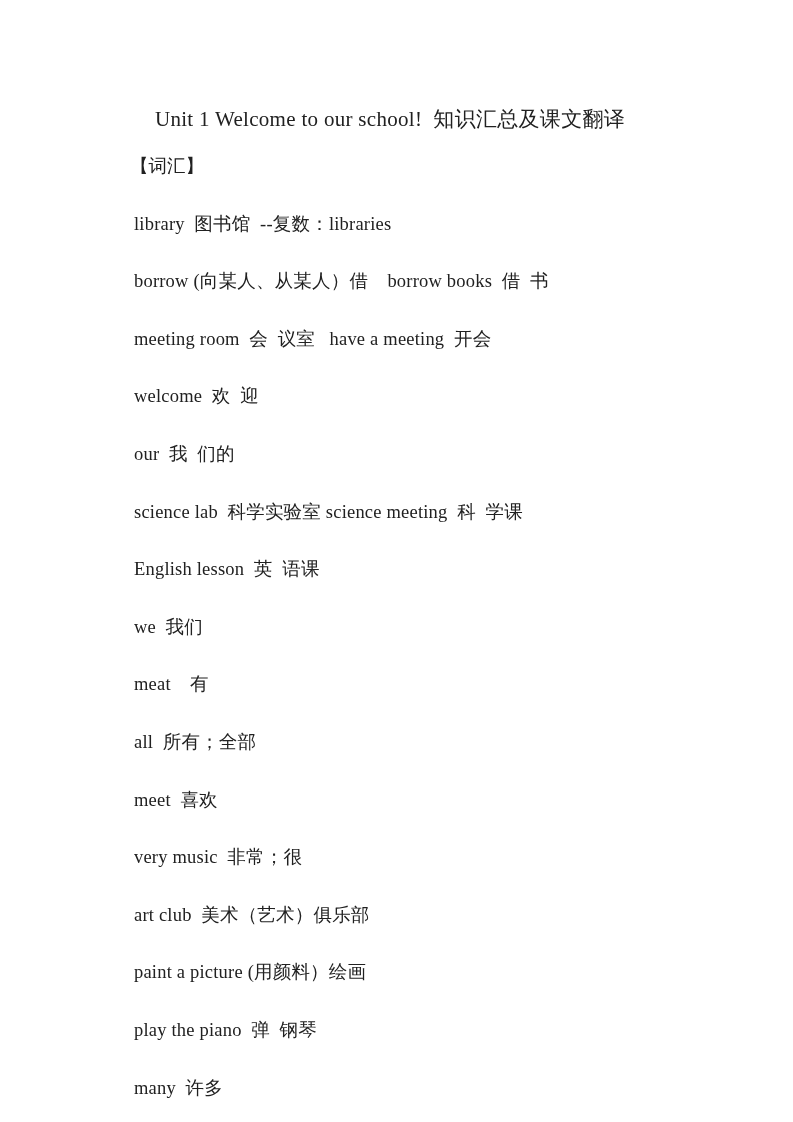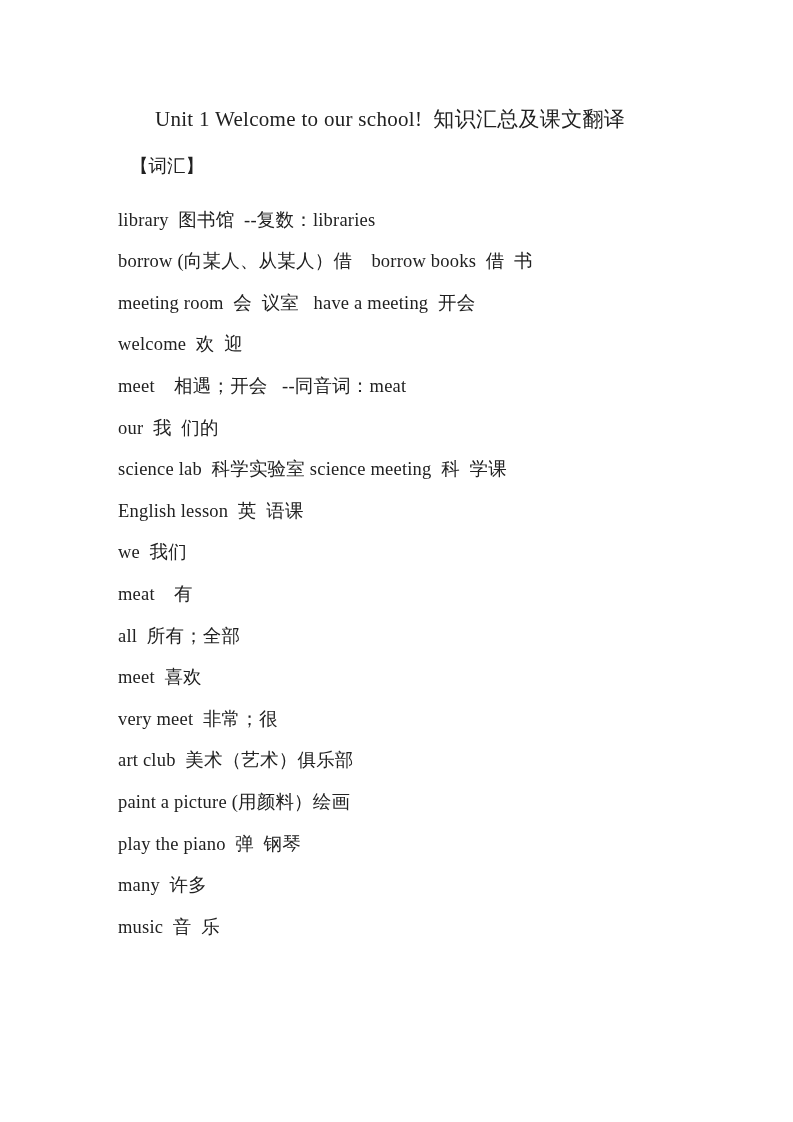--- a/index.html
+++ b/index.html
@@ -35,46 +35,45 @@
     margin-left: 118px;
     margin-right: 60px;
   }
   .section-heading {
     margin: 12px;
     font-size: 18.5px;
     line-height: 41.6px;
     white-space: pre-wrap;
   }
   .vocab-line {
-    margin: 0;
+    margin: 16px;
     font-size: 18.5px;
     line-height: 41.6px;
     white-space: pre-wrap;
     letter-spacing: 0.2px;
   }
 </style>
 </head>
 <body>
 
 <div class="page">
   <h1 class="doc-title">Unit 1 Welcome to our school!  知识汇总及课文翻译</h1>
   <div class="content">
     <p class="section-heading">【词汇】</p>
     <p class="vocab-line">library  图书馆  --复数：libraries</p>
     <p class="vocab-line">borrow (向某人、从某人）借    borrow books  借  书</p>
     <p class="vocab-line">meeting room  会  议室   have a meeting  开会</p>
     <p class="vocab-line">welcome  欢  迎</p>
-    <p class="vocab-line">meet    相遇；开会   --同音词：meat</p>
     <p class="vocab-line">our  我  们的</p>
     <p class="vocab-line">science lab  科学实验室 science meeting  科  学课</p>
     <p class="vocab-line">English lesson  英  语课</p>
     <p class="vocab-line">we  我们</p>
     <p class="vocab-line">meat    有</p>
     <p class="vocab-line">all  所有；全部</p>
     <p class="vocab-line">meet  喜欢</p>
-    <p class="vocab-line">very meet  非常；很</p>
+    <p class="vocab-line">very music  非常；很</p>
     <p class="vocab-line">art club  美术（艺术）俱乐部</p>
     <p class="vocab-line">paint a picture (用颜料）绘画</p>
     <p class="vocab-line">play the piano  弹  钢琴</p>
     <p class="vocab-line">many  许多</p>
     <p class="vocab-line">music  音  乐</p>
   </div>
 </div>
 
 </body></html>

